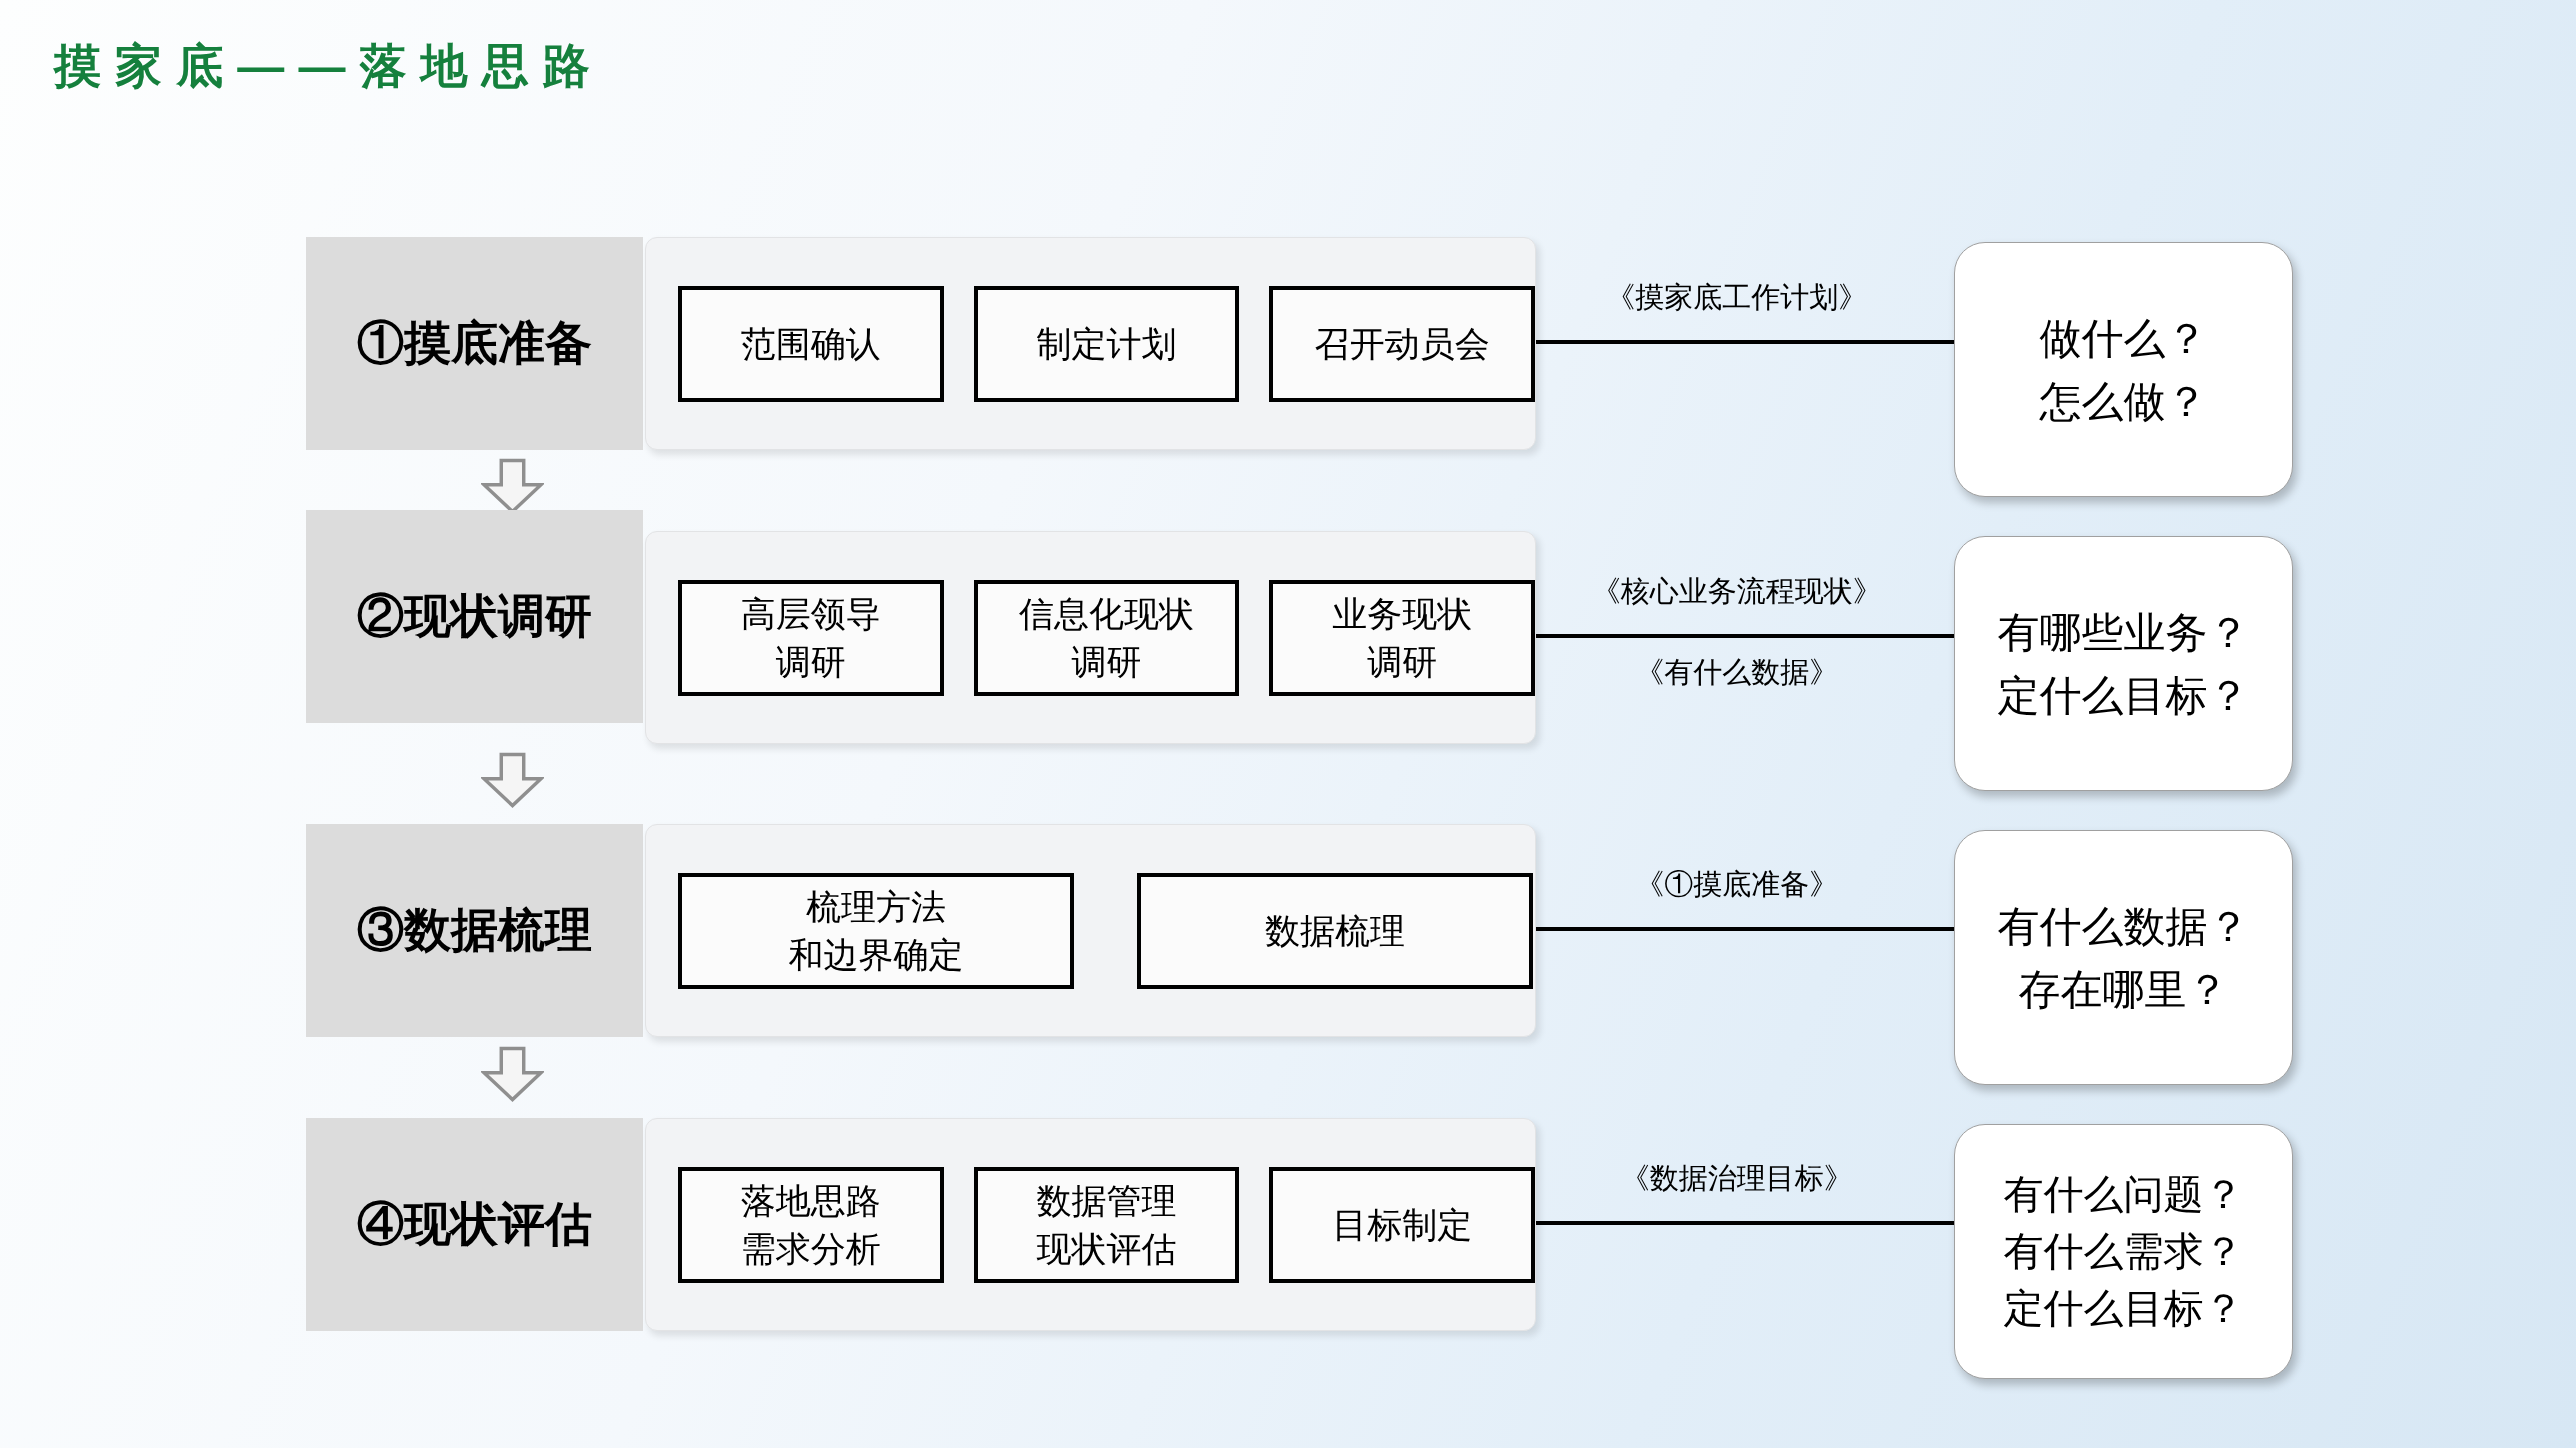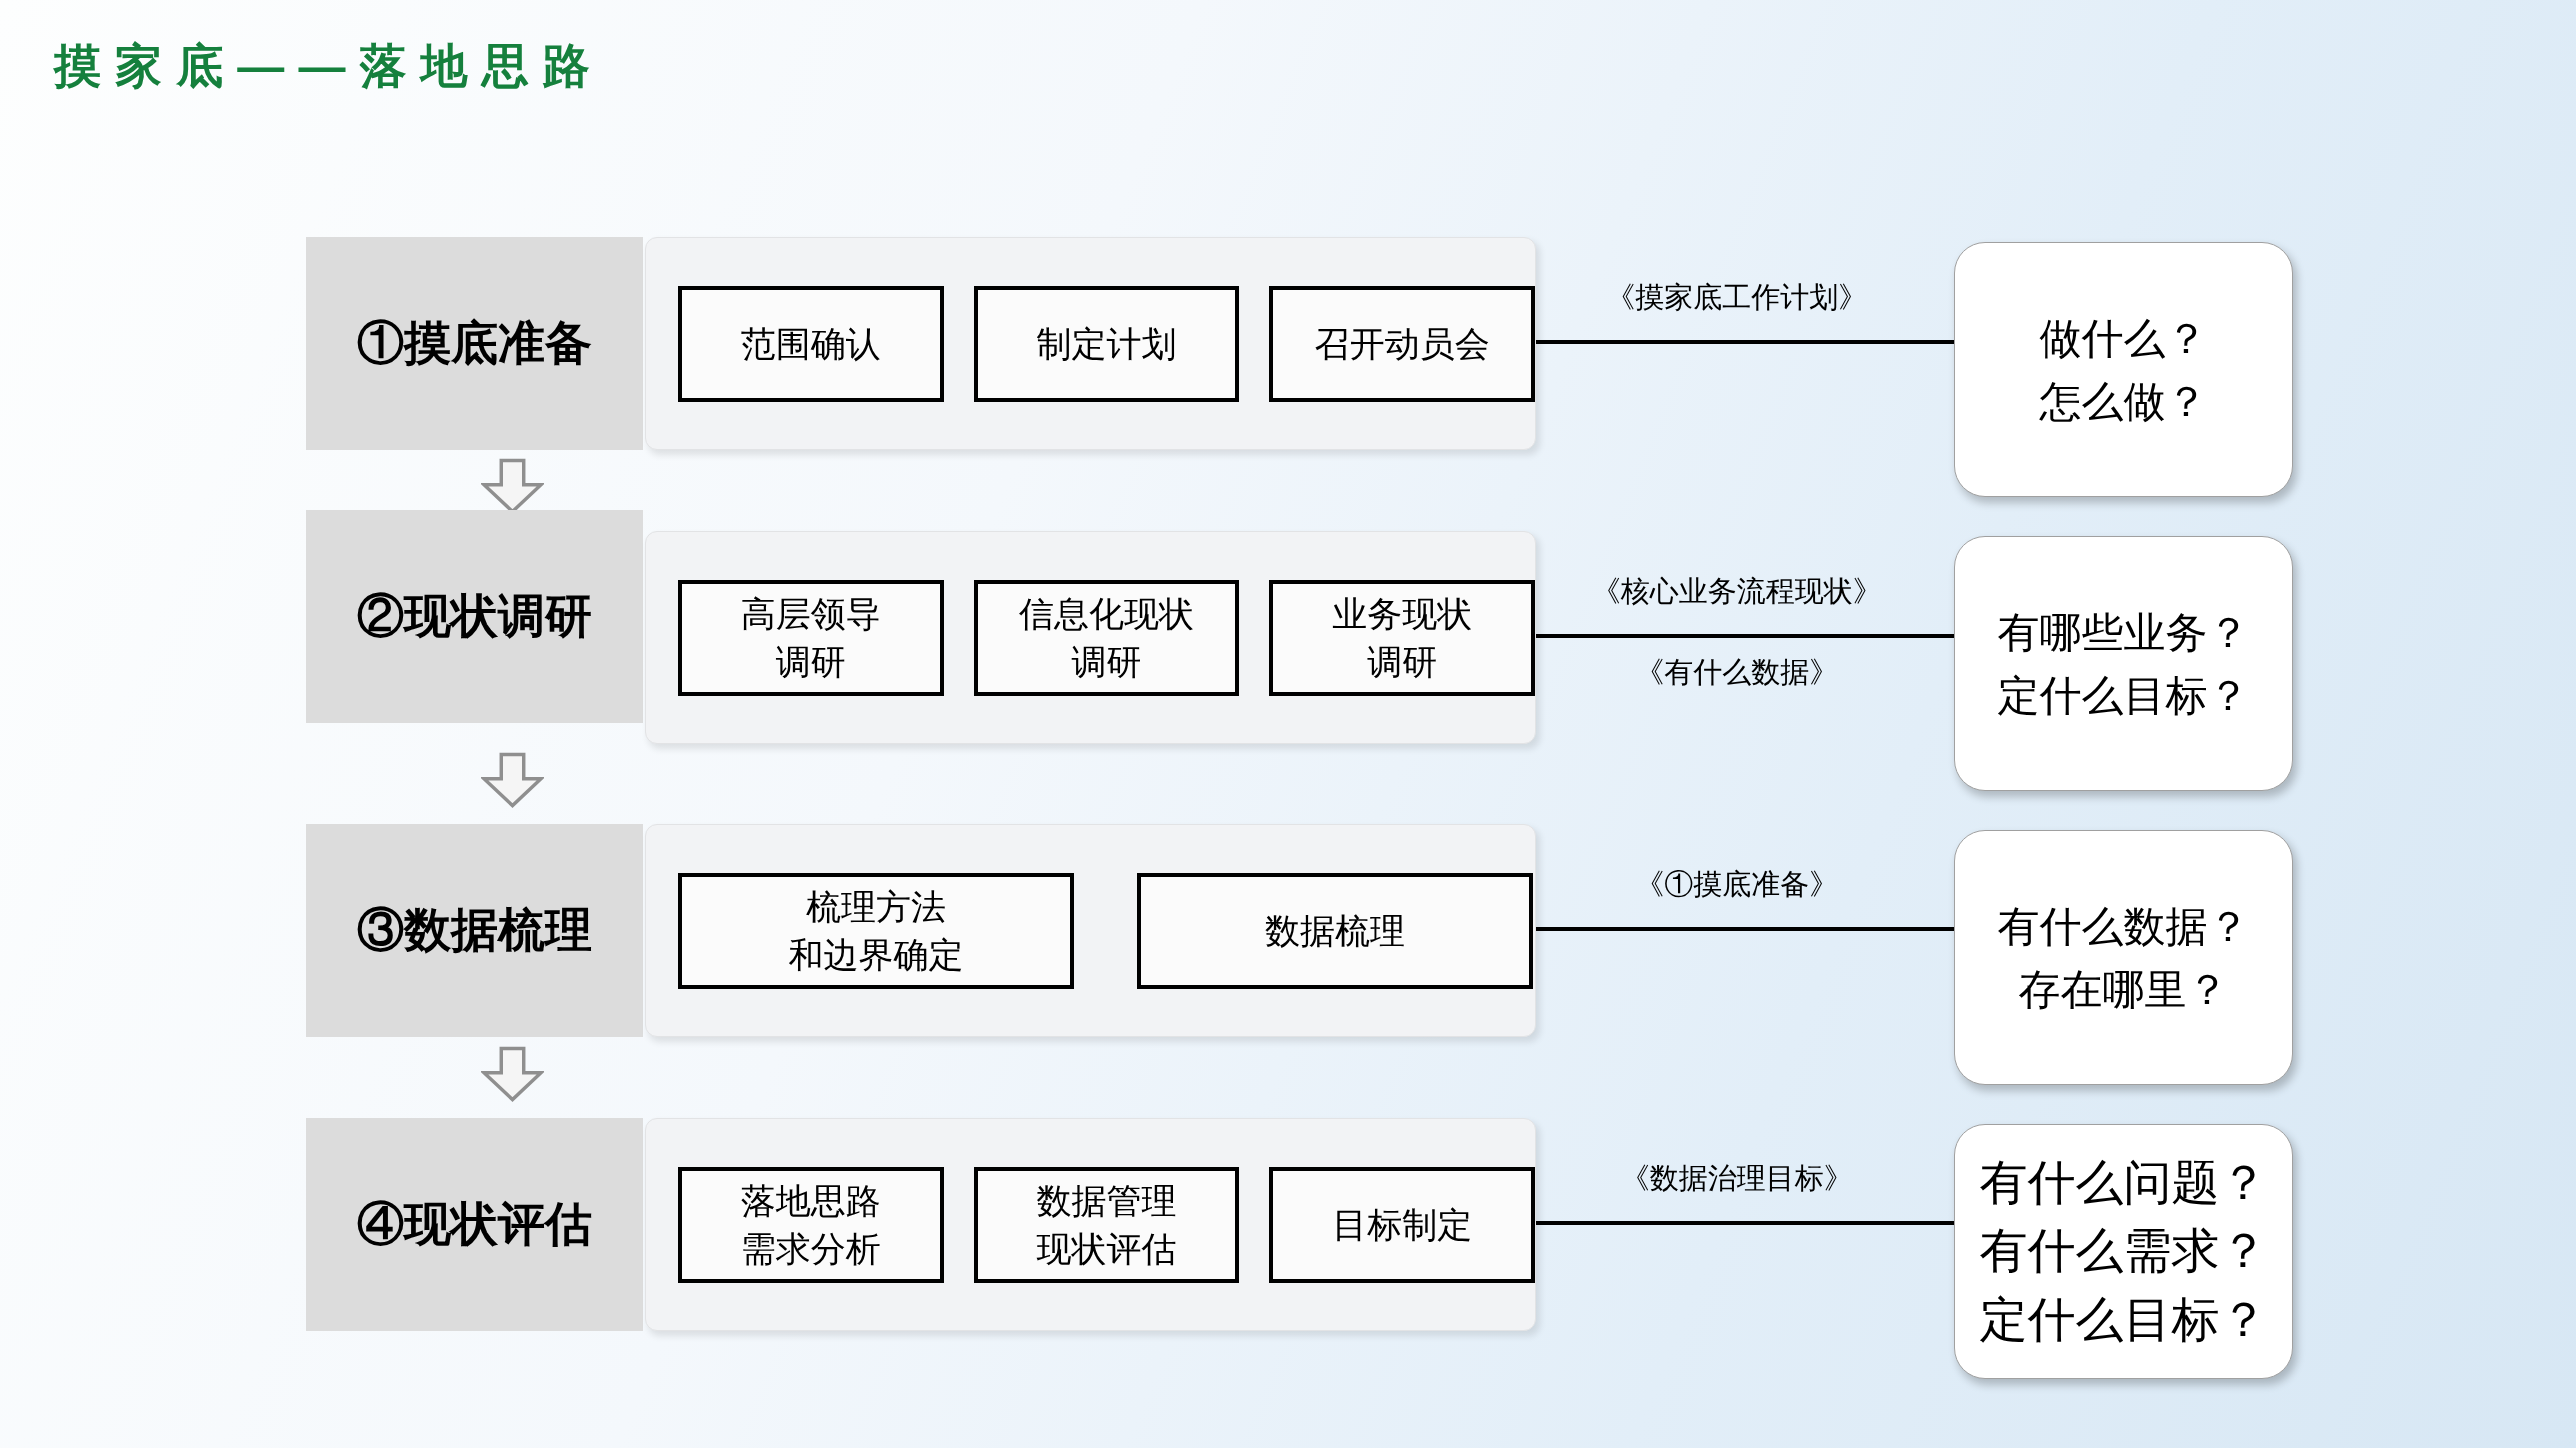--- a/index.html
+++ b/index.html
@@ -50,21 +50,21 @@
     text-align:center;font-size:29px;white-space:nowrap;
   }
   .doc-above:empty,.doc-below:empty{display:none;}
   .qbox{
     position:absolute;left:1954px;width:339px;height:255px;
     background:#ffffff;border:1.7px solid #a0a0a0;border-radius:31px;
     box-shadow:3.5px 5.2px 8.7px rgba(0,0,0,0.22);
     display:flex;flex-direction:column;align-items:center;justify-content:center;
     font-size:42px;line-height:1.5;box-sizing:border-box;white-space:nowrap;
   }
-  .qbox.three{line-height:1.42;font-size:48px;align-items:center;}
+  .qbox.three{line-height:1.42;font-size:40px;align-items:center;}
   .down-arrow{position:absolute;left:481px;width:63px;height:57px;}
 </style>
 </head>
 <body>
 
 <div class="title">摸家底——落地思路</div>
 
 <div class="row-label" style="top:237px">①摸底准备</div>
 <div class="steps-panel" style="top:237px">
   <div class="step">

